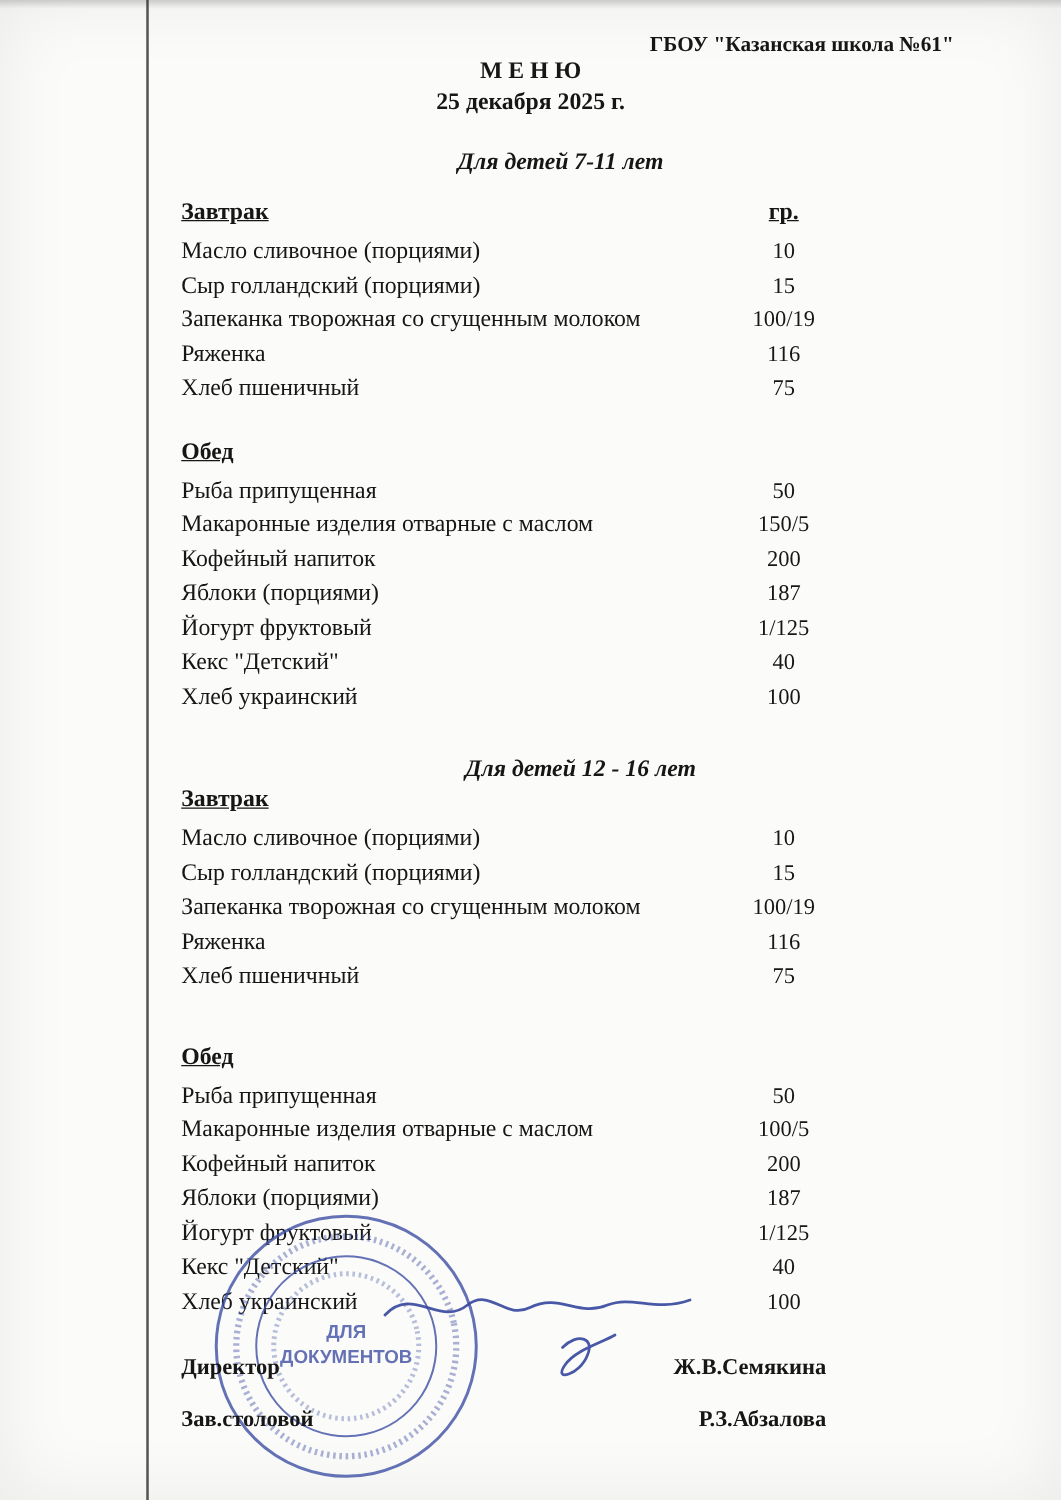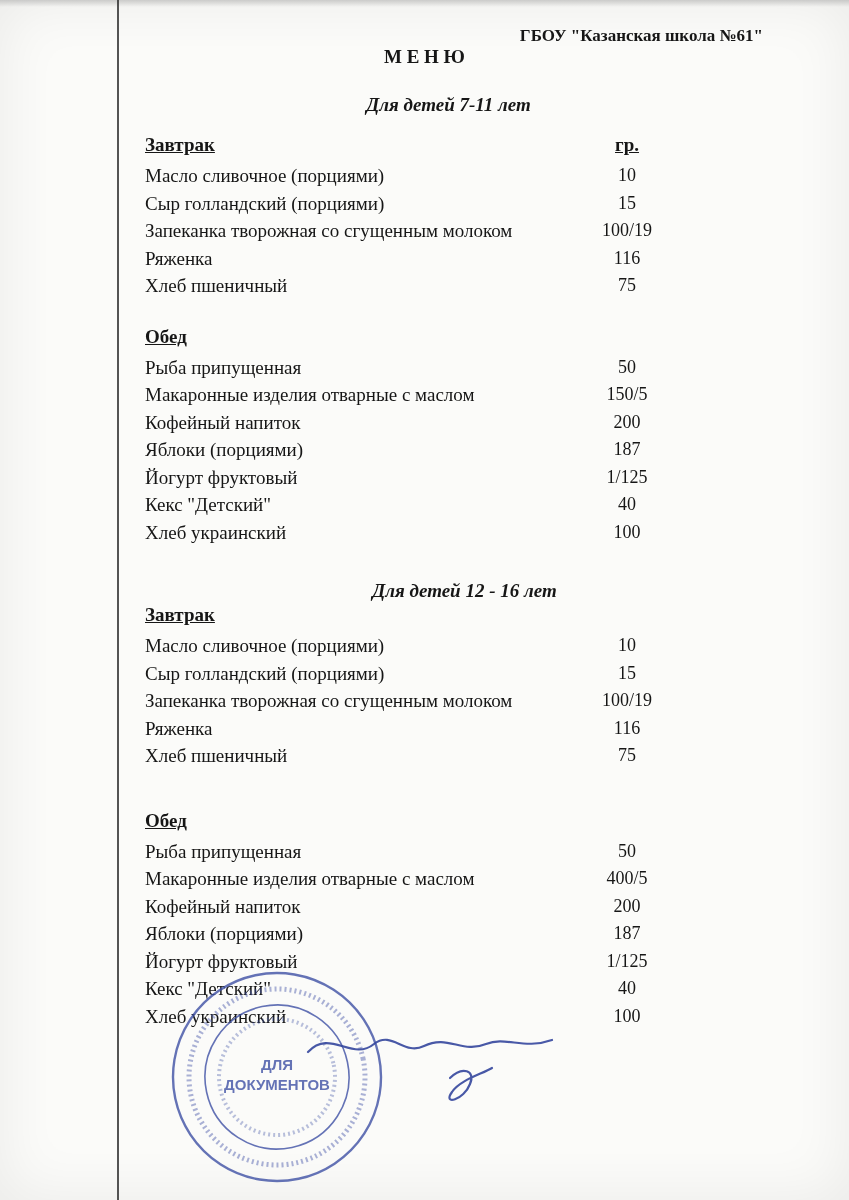--- a/index.html
+++ b/index.html
@@ -43,20 +43,21 @@
 </head>
 <body>
 
 <div class="page">
   <div class="scan-top"></div>
   <div class="scan-line"></div>
 
   <div class="org">ГБОУ "Казанская школа №61"</div>
 
   <div class="doc-title">М Е Н Ю</div>
+  <div class="doc-date">25 декабря 2025 г.</div>
 
   <div class="age-title age-1">Для детей 7-11 лет</div>
 
   <div class="menu-block">
 
     <div class="meal-header mh-breakfast1">
       <div class="meal-name-wrap"><span class="underlined">Завтрак</span></div>
       <div class="grams-col"><span class="underlined">гр.</span></div>
     </div>
 
@@ -157,21 +158,21 @@
       <div class="grams-col"></div>
     </div>
 
     <div class="rows">
       <div class="row">
         <span class="item-name">Рыба припущенная</span>
         <span class="item-grams">50</span>
       </div>
       <div class="row">
         <span class="item-name">Макаронные изделия отварные с маслом</span>
-        <span class="item-grams">400/5</span>
+        <span class="item-grams">100/5</span>
       </div>
       <div class="row">
         <span class="item-name">Кофейный напиток</span>
         <span class="item-grams">200</span>
       </div>
       <div class="row">
         <span class="item-name">Яблоки (порциями)</span>
         <span class="item-grams">187</span>
       </div>
       <div class="row">
@@ -182,20 +183,30 @@
         <span class="item-name">Кекс "Детский"</span>
         <span class="item-grams">40</span>
       </div>
       <div class="row">
         <span class="item-name">Хлеб украинский</span>
         <span class="item-grams">100</span>
       </div>
     </div>
   </div>
 
+  <div class="signatures">
+    <div class="sig-row">
+      <span>Директор</span>
+      <span>Ж.В.Семякина</span>
+    </div>
+    <div class="sig-row">
+      <span>Зав.столовой</span>
+      <span>Р.З.Абзалова</span>
+    </div>
+  </div>
 
   <svg class="stamp" viewBox="0 0 218 218">
     <g stroke="#3f51a5" fill="none" transform="rotate(-12 109 109)">
       <circle cx="109" cy="109" r="104" stroke-width="2.4"></circle>
       <circle cx="109" cy="109" r="72" stroke-width="1.6"></circle>
       <circle cx="109" cy="109" r="88" stroke-width="5" stroke-dasharray="2 3" opacity="0.55"></circle>
       <circle cx="109" cy="109" r="58" stroke-width="4" stroke-dasharray="2 3" opacity="0.45"></circle>
     </g>
     <text x="109" y="102" text-anchor="middle" font-family="Liberation Sans, sans-serif" font-size="15" font-weight="bold" fill="#3f51a5">ДЛЯ</text>
     <text x="109" y="122" text-anchor="middle" font-family="Liberation Sans, sans-serif" font-size="15" font-weight="bold" fill="#3f51a5">ДОКУМЕНТОВ</text>

